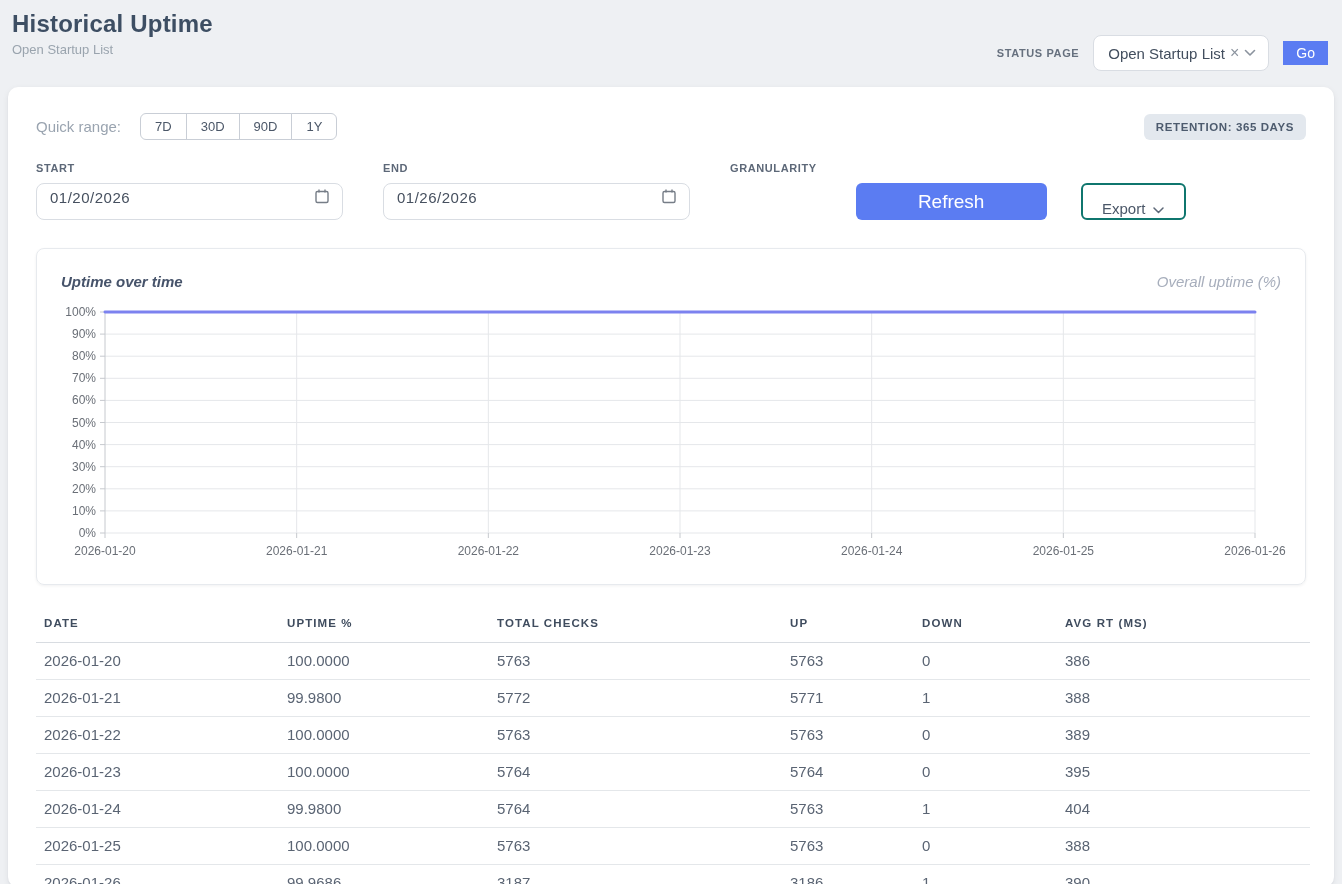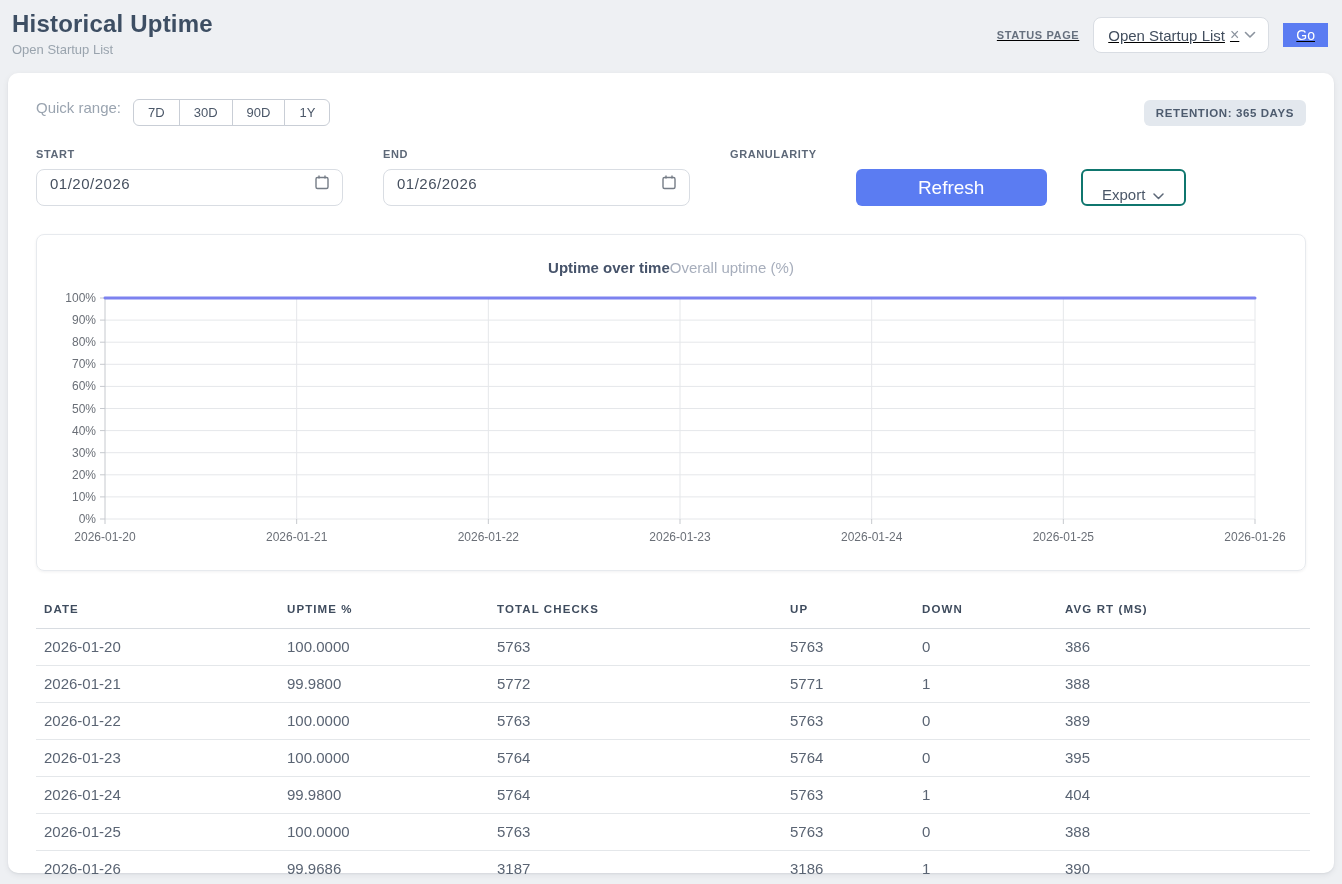--- a/index.html
+++ b/index.html
@@ -6,41 +6,41 @@
   html,body { margin:0; padding:0; }
   body {
     width:1342px; height:884px; background:#eef0f3;
     font-family:"Liberation Sans", sans-serif; overflow:hidden;
     -webkit-font-smoothing:antialiased;
   }
   
   .page-header { display:flex; justify-content:space-between; align-items:flex-start; padding:10px 14px 0 12px; }
   .page-title { font-size:24px; font-weight:700; color:#3d4e63; letter-spacing:.2px; }
   .page-subtitle { font-size:13px; color:#9aa4ae; margin-top:4px; }
-  .header-right { display:flex; align-items:center; gap:14px; margin-top:7px;text-decoration:underline; }
+  .header-right { display:flex; align-items:center; gap:14px; margin-top:25px; }
   .status-label { font-size:11px; font-weight:700; color:#66707e; letter-spacing:.6px; }
   .select-box {
     display:flex; align-items:center; background:#fff; border:1px solid #d9dde3;
     border-radius:8px; height:36px; padding:0 12px 0 14px; font-size:15px; color:#424e5e;
     gap:5px; cursor:pointer;
   }
   .clear-x { color:#8b939e; font-size:16px; line-height:1; }
   .chev svg { display:block; }
   .go-btn {
     background:#5b7cf2; color:#fff; font-size:14px; border:none; border-radius:0;
     padding:0 13px; height:24px; cursor:pointer;
   }
   
   .panel {
     margin:16px 8px 0; background:#fff; border-radius:10px;
     box-shadow:0 1px 2px rgba(16,24,40,.05), 0 2px 6px rgba(16,24,40,.07);
     padding:26px 28px 20px; height:800px;
   }
   .row-quick { display:flex; align-items:center; justify-content:space-between; }
-  .quick-left { display:flex; align-items:flex-start; gap:12px; }
+  .quick-left { display:flex; align-items:center; gap:19px; }
   .quick-label { color:#9aa4b0; font-size:15px; }
   .seg-group { display:flex; }
   .seg-btn {
     border:1px solid #c9ced6; background:#fff; color:#4b5768; font-size:13px;
     padding:5px 0; width:0; min-width:46px; flex:0 0 auto; margin-left:-1px; cursor:pointer;
     text-align:center; padding-left:14px; padding-right:14px; width:auto;
   }
   .seg-btn:first-child { border-radius:6px 0 0 6px; margin-left:0; }
   .seg-btn:last-child { border-radius:0 6px 6px 0; }
   .badge {
@@ -65,21 +65,21 @@
   .export-btn {
     width:105px; height:37px; align-self:flex-end; margin-left:10px; background:#fff;
     border:2px solid #0f766e; border-radius:6px; font-size:15px; color:#4b5768;
     display:flex; align-items:flex-end; justify-content:center; gap:8px; cursor:pointer;
   }
   
   .chart-card {
     margin-top:28px; border:1px solid #e7eaee; border-radius:8px;
     box-shadow:0 1px 3px rgba(16,24,40,.06); padding:24px 0 12px;
   }
-  .chart-head { display:flex; justify-content:center; align-items:center; padding:0 24px; }
+  .chart-head { display:flex; justify-content:space-between; align-items:center; padding:0 24px;font-style:italic; }
   .chart-title { font-size:15px; font-weight:700; color:#46536a; }
   .chart-legend { font-size:15px; color:#a7aebc; }
   .chart-svg-wrap { margin-top:10px; }
   
   .data-table { width:100%; border-collapse:collapse; margin-top:22px; table-layout:fixed; }
   .data-table th {
     text-align:left; font-size:11.5px; letter-spacing:1.1px; color:#3f4c5e; font-weight:700;
     padding:10px 8px 13px; border-bottom:1px solid #d8dce1;
   }
   .data-table td {

